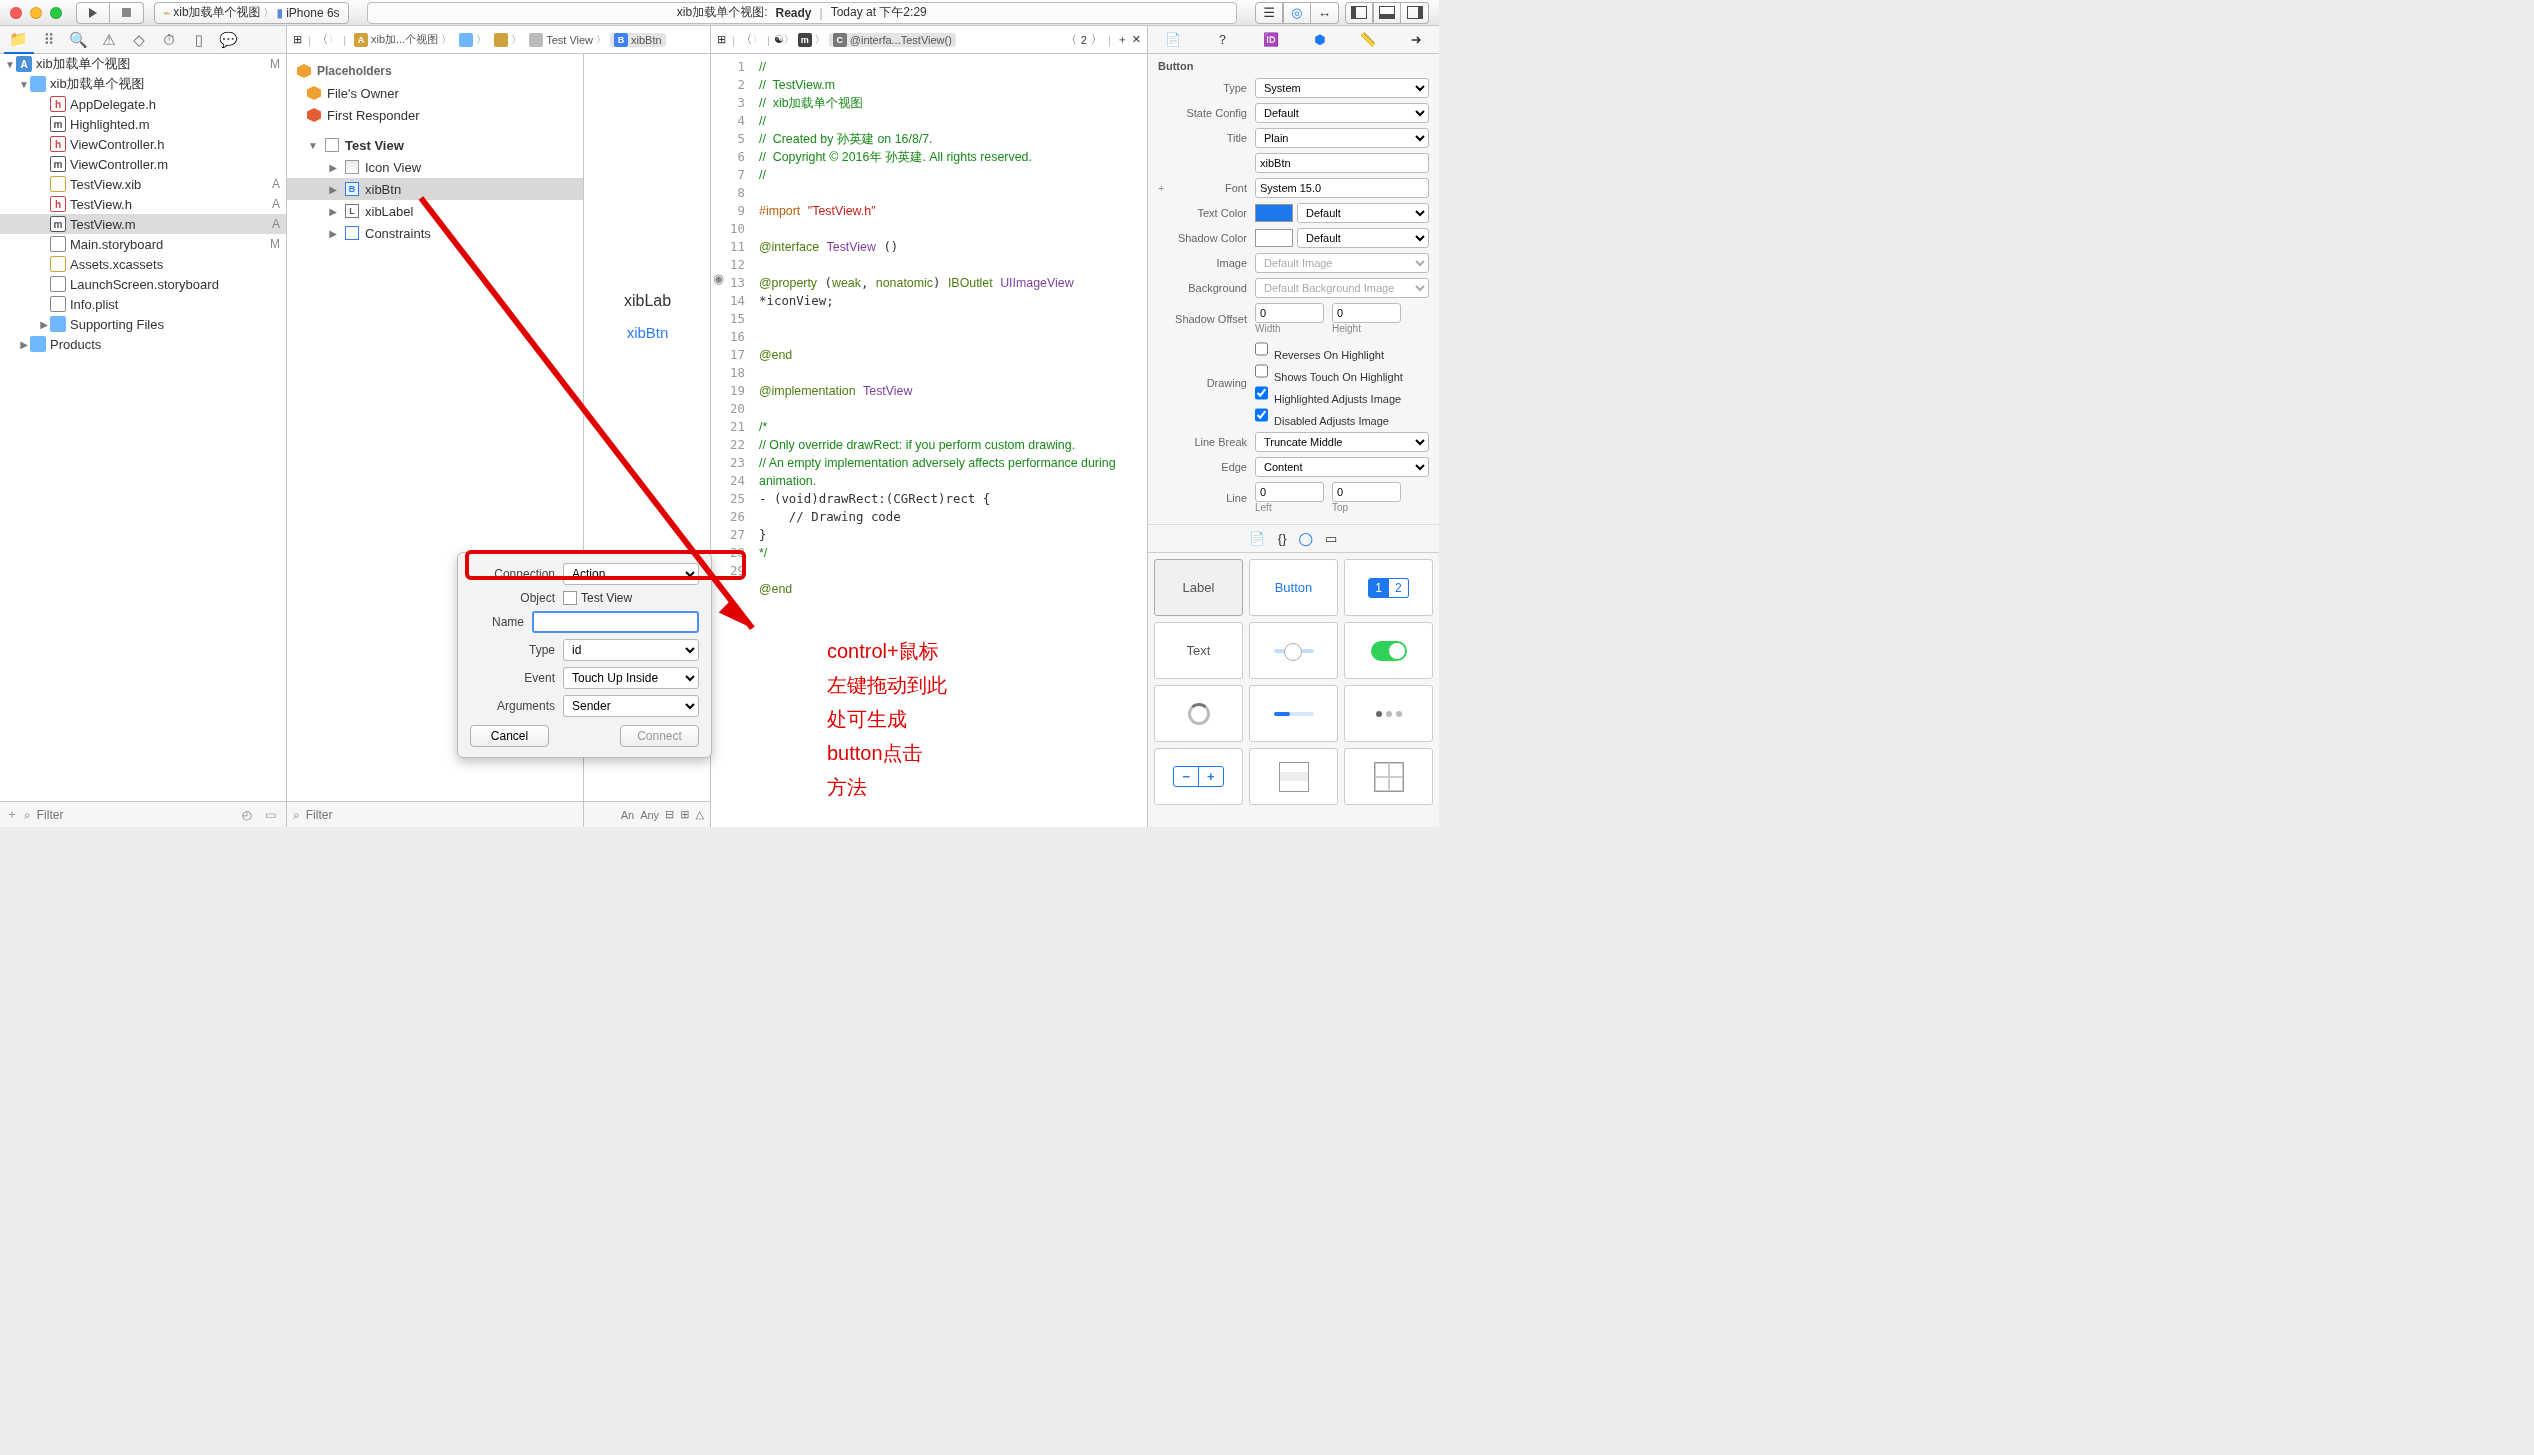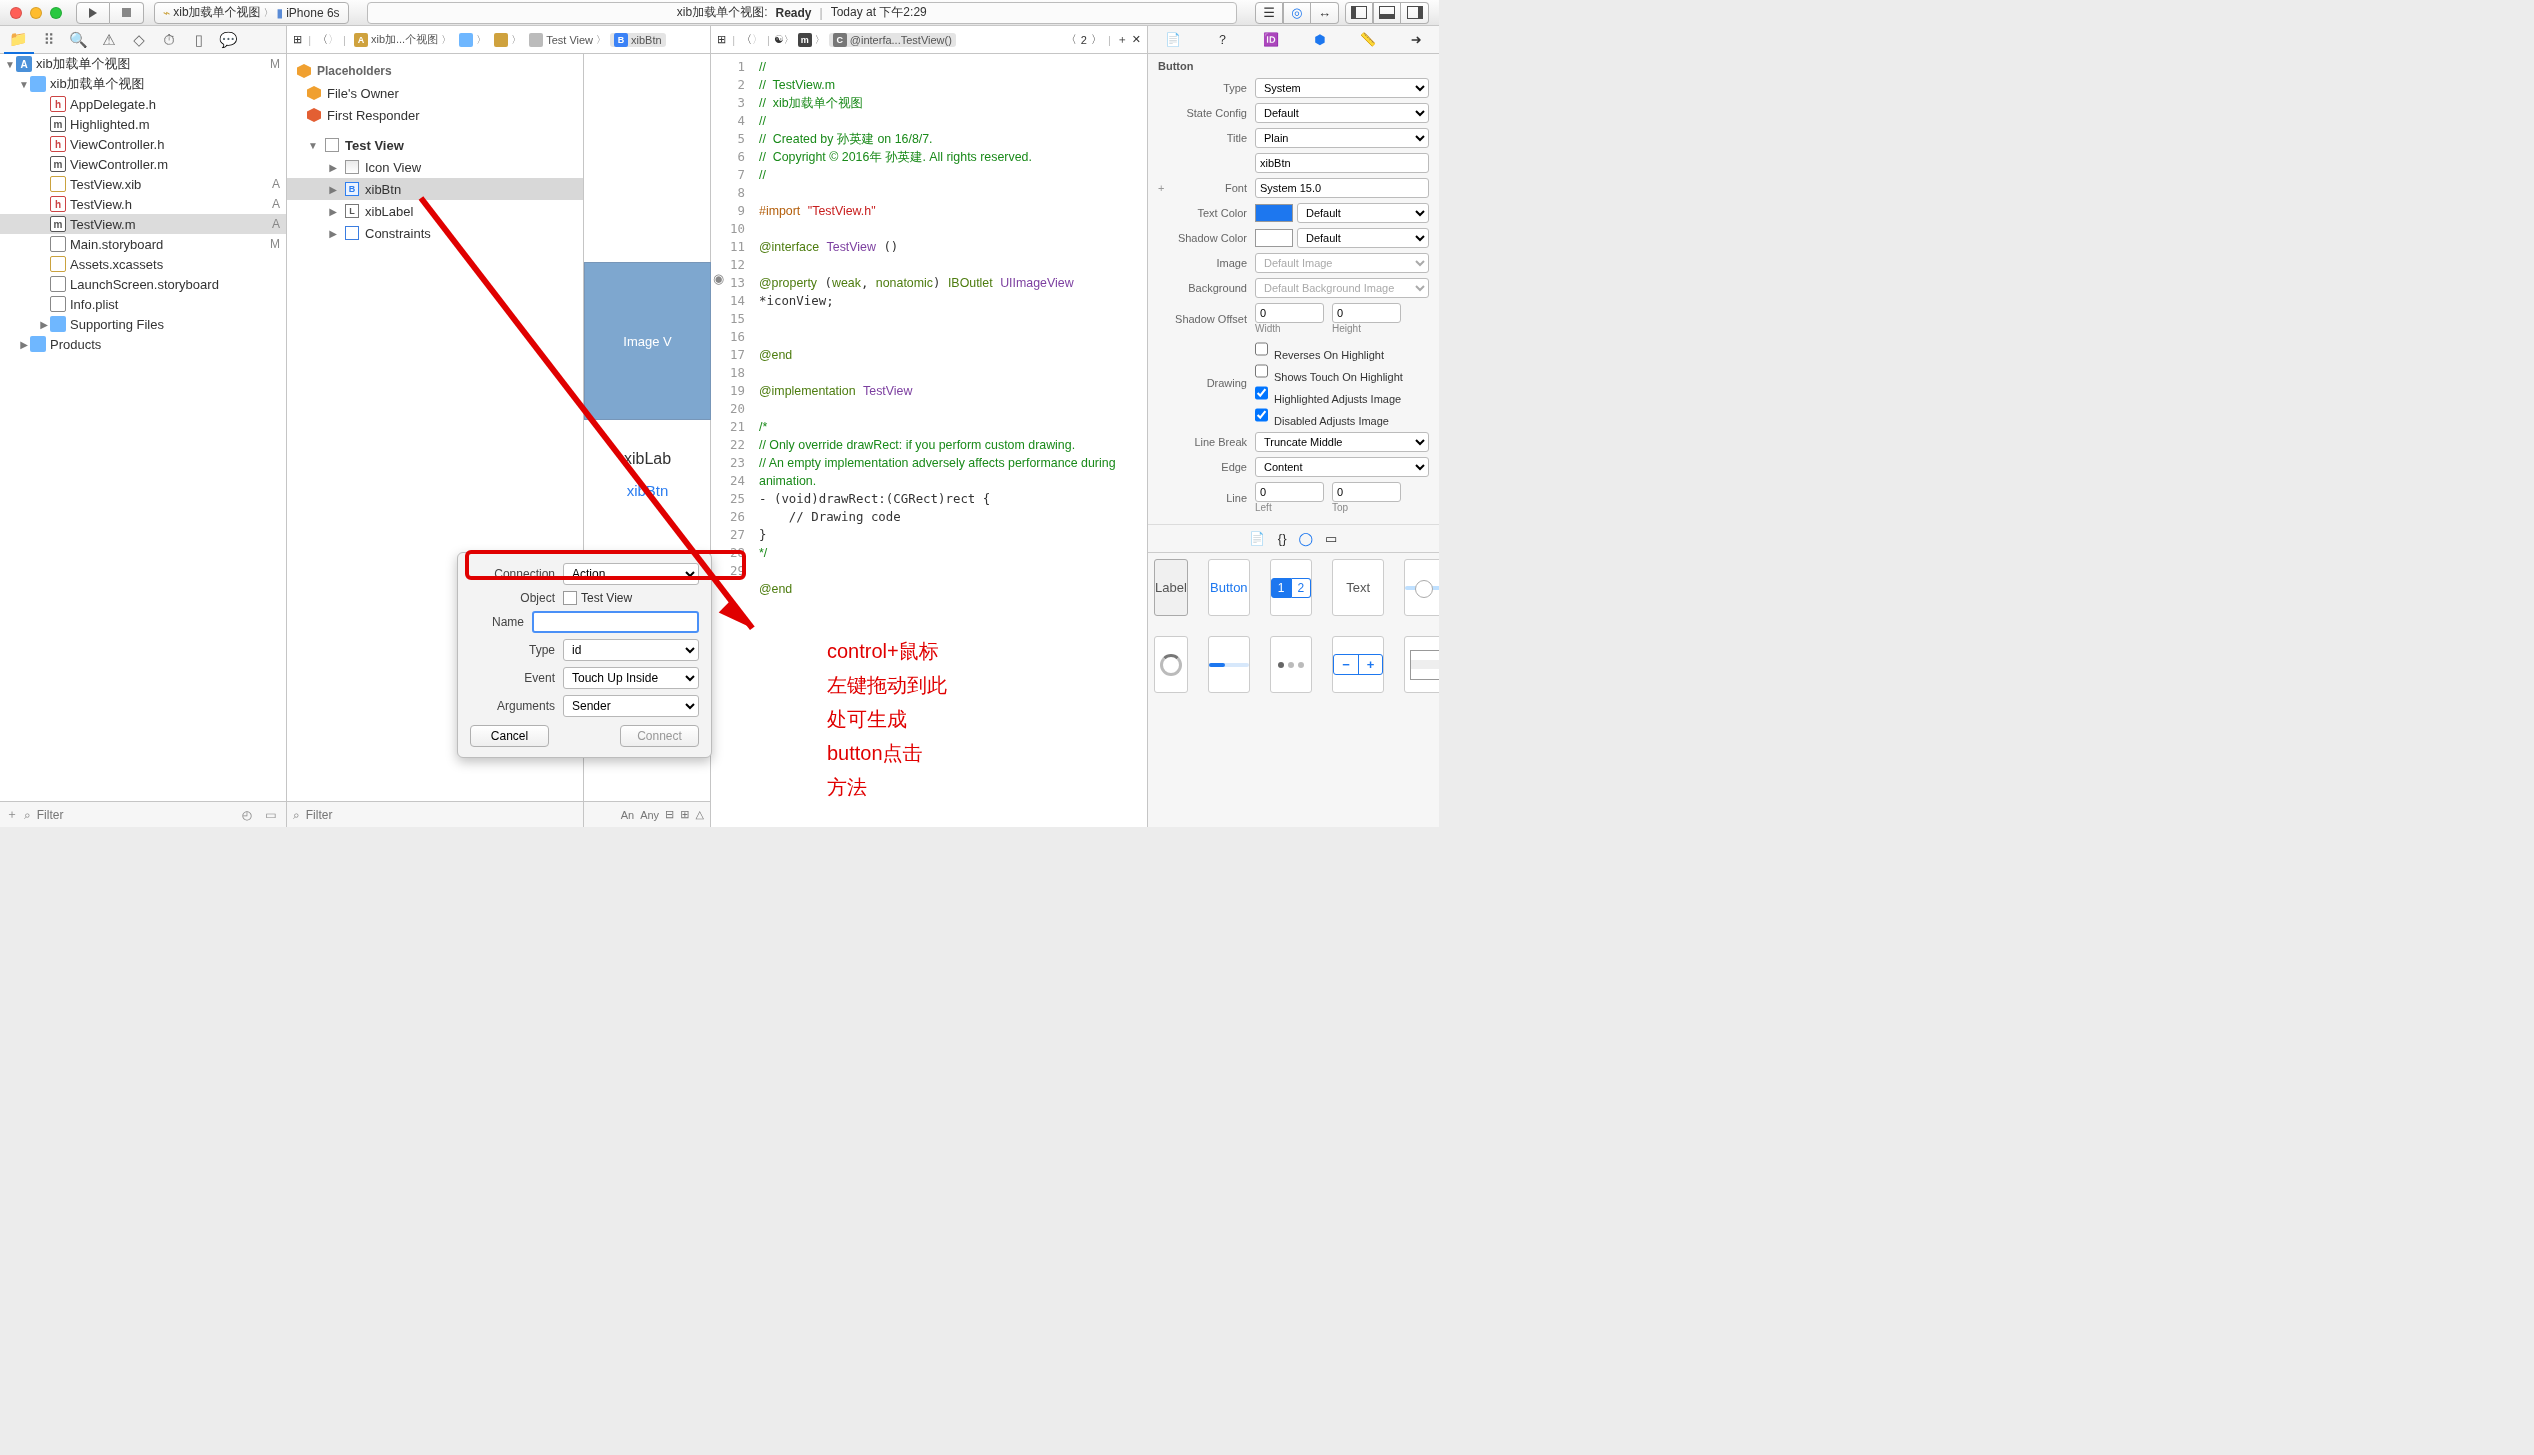--- a/index.html
+++ b/index.html
@@ -122,21 +122,21 @@
 .irow select,.irow input{flex:1;height:20px;border:1px solid #bbb;border-radius:3px;font-size:11px;padding:0 4px;background:#fff}
 .color-swatch{width:38px;height:18px;border:1px solid #999;margin-right:4px}
 .cb{margin-right:6px}
 .twonum{display:flex;gap:8px;flex:1}
 .twonum input{width:69px}
 .sublbl{font-size:10px;color:#888;text-align:left}
 
 
 .objlib{flex:1;display:flex;flex-direction:column}
 .objlib .tabs{display:flex;justify-content:center;gap:12px;padding:6px 0;border-bottom:1px solid #ccc}
-.libgrid{display:grid;grid-template-columns:repeat(6,1fr);gap:20px;padding:6px}
+.libgrid{display:grid;grid-template-columns:repeat(3,1fr);gap:6px;padding:6px}
 .libcell{height:57px;border:1px solid #ccc;border-radius:3px;background:#fff;display:flex;align-items:center;justify-content:center;font-size:13px;color:#555}
 .libcell.sel{background:#f0f0f0;border-color:#aaa}
 .libcell.btn{color:#1d77ef}
 .libcell.seg{display:flex;gap:0}
 .segp{border:1px solid #1d77ef;padding:2px 6px;font-size:12px}
 .segp.a{background:#1d77ef;color:#fff;border-radius:3px 0 0 3px}
 .segp.b{color:#1d77ef;border-radius:0 3px 3px 0;border-left:none}
 .slider{width:40px;height:4px;background:#bfe0ff;position:relative;border-radius:2px}
 .slider::after{content:"";position:absolute;left:10px;top:-6px;width:16px;height:16px;border-radius:50%;background:#fff;border:1px solid #aaa}
 .switch{width:36px;height:20px;background:#30d158;border-radius:10px;position:relative}
@@ -427,21 +427,20 @@
     </div>
     <div style="flex:1"></div>
     <div class="filterbar">
       <span>⌕</span>
       <input placeholder="Filter" style="">
     </div>
   </div>
 
   <div class="col-canvas">
     <div class="canvas-content">
-      <div class="imgview">Image V</div>
       <div class="labeltxt">xibLab</div>
       <div class="btntxt">xibBtn</div>
     </div>
     <div class="canvastools">
       <span>An</span>
       <span>Any</span>
       <span>⊟</span>
       <span>⊞</span>
       <span>△</span>
     </div>

